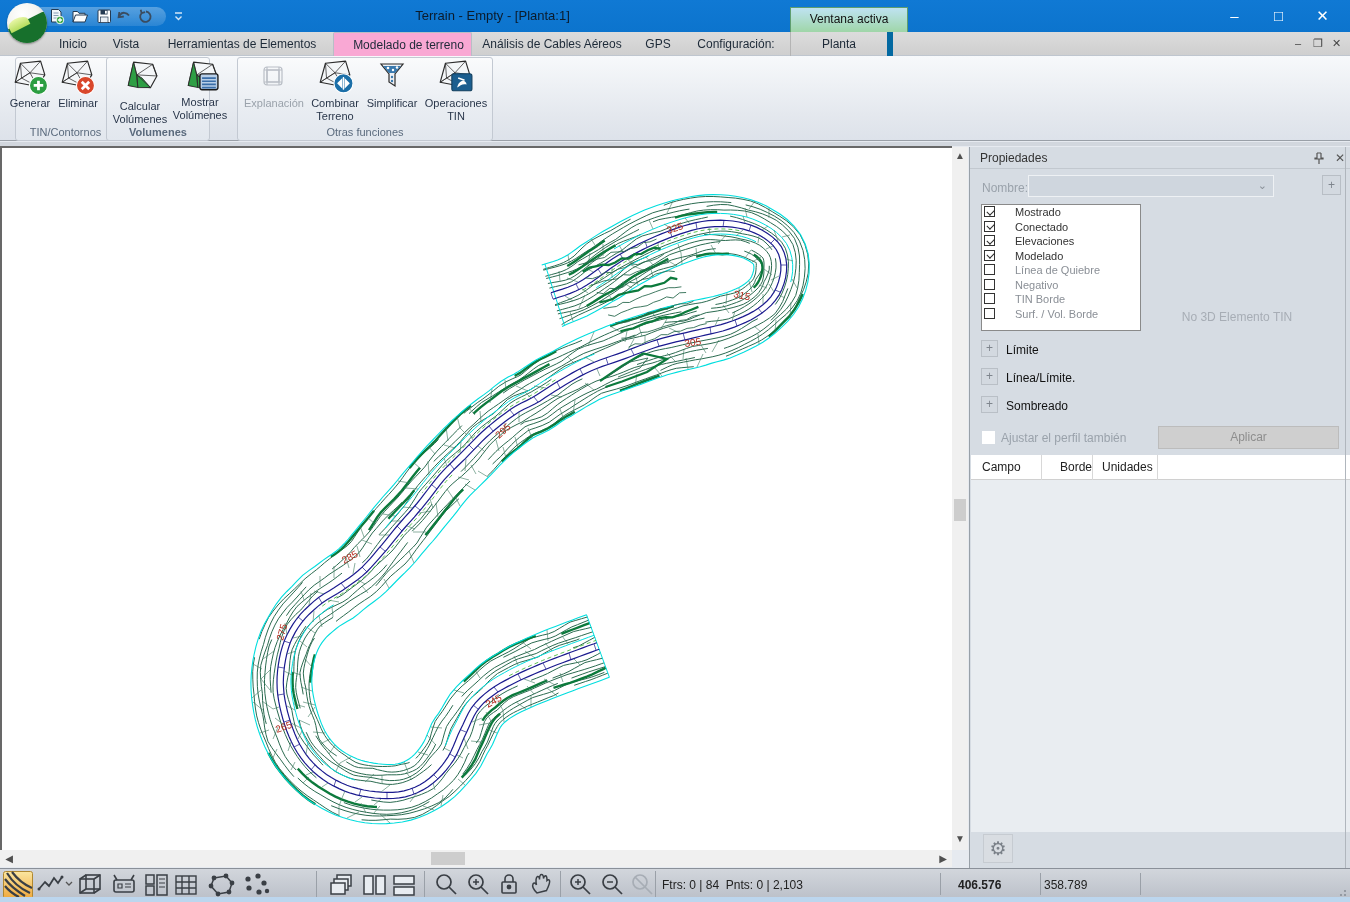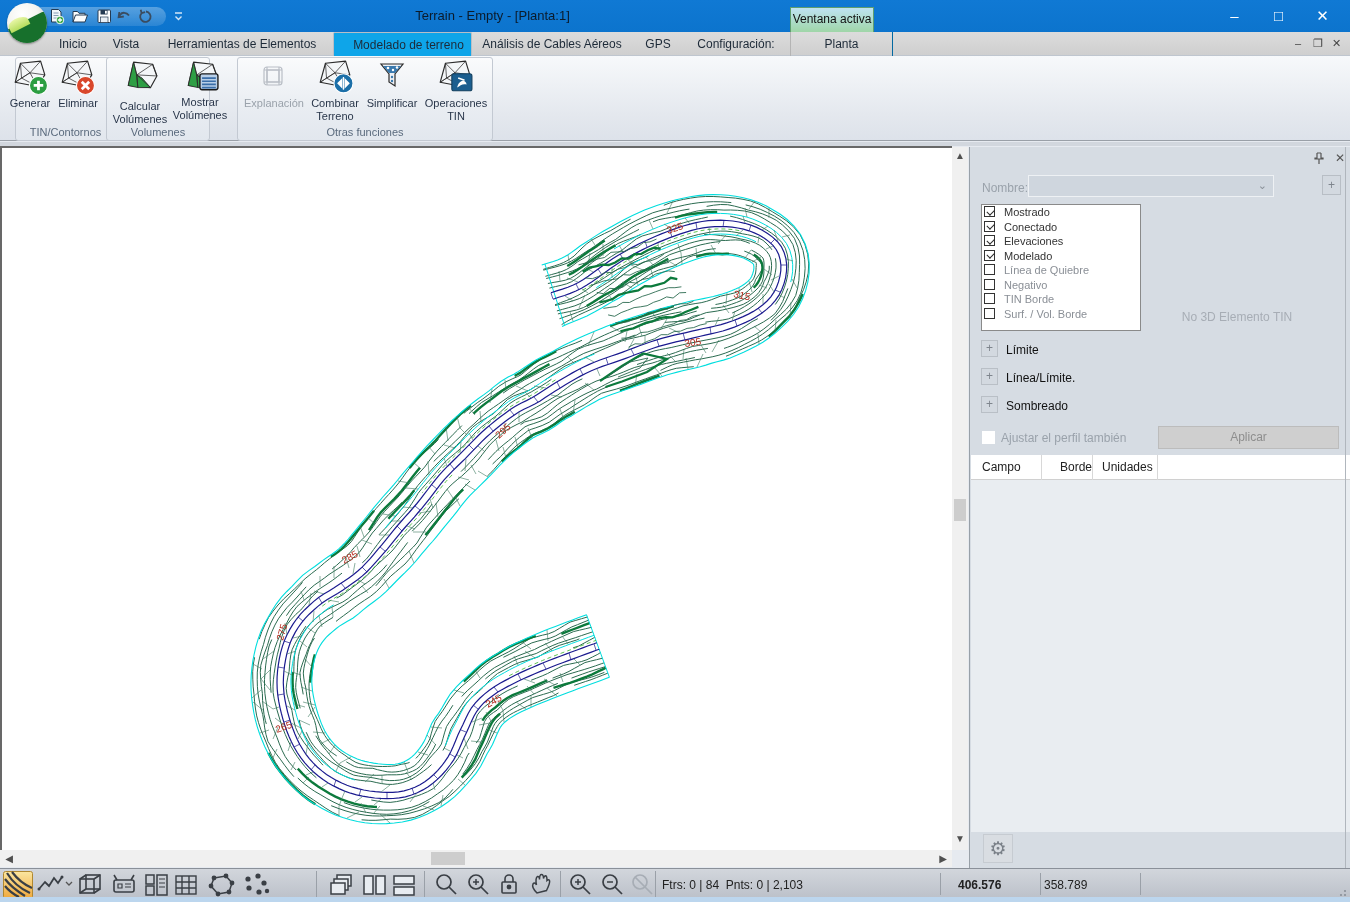--- a/index.html
+++ b/index.html
@@ -6,48 +6,48 @@
 html,body{width:1350px;height:902px;overflow:hidden;font-family:"Liberation Sans",sans-serif;}
 body{position:relative;background:#e6eaf0;}
 .abs{position:absolute;}
 
 #titlebar{left:0;top:0;width:1350px;height:32px;background:linear-gradient(#1079d4,#0c74cd);}
 #logo{left:7px;top:3px;width:40px;height:40px;border-radius:50%;background:radial-gradient(circle at 38% 28%, #ffffff 0%, #f4f4f0 40%, #dededa 62%, #bcbcb4 100%);z-index:60;box-shadow:0 1px 2px rgba(0,0,0,.4);overflow:hidden;}
 #logo .m1{position:absolute;left:-5px;top:18px;width:52px;height:30px;background:#17702c;transform:rotate(-27deg);border-radius:3px;}
 #logo .m2{position:absolute;left:1px;top:15px;width:21px;height:11px;background:linear-gradient(#e9f7a8,#b5dd5d);transform:rotate(-27deg);border-radius:45% 55% 0 0;}
 #qat{left:34px;top:7px;width:132px;height:19px;background:linear-gradient(rgba(255,255,255,.30),rgba(255,255,255,.12));border-radius:0 10px 10px 0;}
 #title-text{left:200px;top:8px;width:585px;text-align:center;color:#0b1b2b;font-size:13px;}
-#vtab{left:790px;top:7px;width:84px;height:25px;background:linear-gradient(#bfe3f2,#9fd6a8);border:1px solid #5f9e6f;border-bottom:none;text-align:center;font-size:12px;color:#111;padding-top:4px;}
+#vtab{left:790px;top:7px;width:118px;height:25px;background:linear-gradient(#bfe3f2,#9fd6a8);border:1px solid #5f9e6f;border-bottom:none;text-align:center;font-size:12px;color:#111;padding-top:4px;}
 .wbtn{top:0;width:45px;height:31px;color:#fff;text-align:center;font-size:15px;line-height:31px;}
 
 #tabrow{left:0;top:32px;width:1350px;height:24px;background:linear-gradient(#dcdcdc,#cfcfcf);border-bottom:1px solid #bfc6cf;}
 .rtab{position:absolute;top:32px;height:24px;font-size:12px;color:#1d2a38;text-align:center;padding-top:5px;}
-#activetab{background:#0ea5e9;border:1px solid #b8bec6;border-bottom:none;border-radius:2px 2px 0 0;padding-left:12px;}
-#planta-tab{background:transparent;border-left:1px solid #b4b4b4;border-right:1px solid #0369a1;}
+#activetab{background:#f9a8d4;border:1px solid #b8bec6;border-bottom:none;border-radius:2px 2px 0 0;padding-left:12px;}
+#planta-tab{background:transparent;border-left:1px solid #b4b4b4;border-right:6px solid #0369a1;}
 .mdiwin{position:absolute;top:37px;color:#444;font-size:11px;}
 
 #ribbon{left:0;top:56px;width:1350px;height:85px;background:linear-gradient(#f7f9fb,#e4e8ee 70%,#dde2ea);border-bottom:1px solid #9aa0a8;}
 .rgroup{position:absolute;top:1px;height:84px;background:linear-gradient(#fafbfc,#e9edf2 60%,#e2e7ee);border:1px solid #c3c9d2;border-radius:3px;}
 .rgroup .glabel{position:absolute;left:0;bottom:2px;width:100%;text-align:center;font-size:11px;color:#5a6a7d;}
 
 #canvas{left:0;top:146px;width:952px;height:704px;background:#fff;border-top:2px solid #686868;border-left:2px solid #686868;}
 #vsb{left:952px;top:147px;width:16px;height:703px;background:#f0f0f0;}
 #hsb{left:0;top:850px;width:952px;height:17px;background:#f0f0f0;}
 .sbarrow{position:absolute;color:#505050;font-size:10px;text-align:center;}
 .sbthumb{position:absolute;background:#cdcdcd;}
 
 #panel{left:969px;top:147px;width:381px;height:721px;background:#d6dce3;border-left:1px solid #98a0a8;}
 #panel-header{position:absolute;left:0;top:0;width:100%;height:22px;font-size:12px;color:#333;padding:4px 0 0 10px;border-bottom:1px solid #c2c8cf;}
 .pinicon{position:absolute;top:4px;color:#555;font-size:12px;}
 #nombre{position:absolute;left:12px;top:34px;font-size:12px;color:#9aa2ab;}
 #combo{position:absolute;left:58px;top:28px;width:246px;height:22px;background:#cfd6de;border:1px solid #eef1f4;}
 #combo .chev{position:absolute;right:6px;top:3px;color:#8a9199;font-size:11px;}
 #plusbtn{position:absolute;left:352px;top:28px;width:19px;height:20px;border:1px solid #b8bec5;background:#d3d9e0;color:#7e858d;text-align:center;line-height:18px;font-size:12px;}
 #listbox{position:absolute;left:11px;top:57px;width:160px;height:127px;background:#fff;border:1px solid #8a8a8a;font-size:11px;color:#333;}
-.lrow{position:relative;height:14.5px;padding-left:22px;padding-top:1px;white-space:nowrap;line-height:12px;}
+.lrow{position:relative;height:14.5px;padding-left:33px;padding-top:1px;white-space:nowrap;line-height:12px;}
 .cb{position:absolute;left:2px;top:1px;width:11px;height:11px;border:1px solid #333;background:#fff;}
 .cb.ck:before{content:"";position:absolute;left:1.5px;top:1.5px;width:6px;height:3.5px;border-left:1.5px solid #2a2a2a;border-bottom:1.5px solid #2a2a2a;transform:rotate(-45deg);}
 .gray{color:#8a8f96;}
 #no3d{position:absolute;left:172px;top:163px;width:190px;text-align:center;color:#a7adb5;font-size:12px;}
 .expander{position:absolute;left:11px;width:17px;height:17px;border:1px solid #b9bfc6;background:#d3d9e0;color:#7e858d;text-align:center;line-height:15px;font-size:12px;}
 .explabel{position:absolute;left:36px;font-size:12px;color:#111;}
 #ajcb{position:absolute;left:12px;top:284px;width:13px;height:13px;background:#fff;}
 #ajlabel{position:absolute;left:31px;top:284px;font-size:12px;color:#9aa2ab;}
 #aplicar{position:absolute;left:188px;top:279px;width:181px;height:23px;background:#cfcfcf;border:1px solid #bcbcbc;text-align:center;font-size:12px;color:#8e8e8e;padding-top:3px;}
 #thead{position:absolute;left:1px;top:308px;width:379px;height:25px;background:#fff;border-bottom:1px solid #d0d0d0;font-size:12px;color:#222;}
@@ -109,21 +109,21 @@
 <div class="rtab abs" style="left:684px;width:104px;">Configuración:</div>
 <div class="rtab abs" id="planta-tab" style="left:790px;top:32px;width:103px;">Planta</div>
 <div class="mdiwin" style="left:1295px;">–</div>
 <div class="mdiwin" style="left:1313px;">❐</div>
 <div class="mdiwin" style="left:1332px;">✕</div>
 
 <div class="abs" id="ribbon"></div>
 <div class="rgroup abs" style="left:2px;top:57px;width:101px;margin-left:13px;">
   <div class="glabel">TIN/Contornos</div>
 </div>
-<div class="rgroup abs" style="left:106px;top:57px;width:104px;">
+<div class="rgroup abs" style="left:106px;top:57px;width:104px;font-weight:bold;">
   <div class="glabel">Volumenes</div>
 </div>
 <div class="rgroup abs" style="left:237px;top:57px;width:256px;">
   <div class="glabel">Otras funciones</div>
 </div>
 <svg class="abs" style="left:12px;top:60px" width="36" height="34" viewBox="0 0 34 32">
     <g stroke="#2b2b2b" fill="#f4f6f8" stroke-width="1.1" stroke-linejoin="round">
 <path d="M8,3 L27,1 L31,14 L24,25 L3,21 Z"></path>
 <path d="M8,3 L17,12 L27,1 M17,12 L31,14 M17,12 L24,25 M17,12 L3,21 M17,12 L9,17 M3,21 L9,17 L8,3 M9,17 L24,25" stroke-width="0.7" fill="none"></path>
 </g>
@@ -354,20 +354,21 @@
 <div class="abs" id="vsb"></div>
 <div class="sbarrow abs" style="left:952px;top:150px;width:16px;">▲</div>
 <div class="sbarrow abs" style="left:952px;top:833px;width:16px;">▼</div>
 <div class="sbthumb abs" style="left:954px;top:499px;width:12px;height:22px;"></div>
 <div class="abs" id="hsb"></div>
 <div class="sbarrow abs" style="left:2px;top:853px;width:14px;">◀</div>
 <div class="sbarrow abs" style="left:936px;top:853px;width:14px;">▶</div>
 <div class="sbthumb abs" style="left:431px;top:852px;width:34px;height:13px;"></div>
 
 <div class="abs" id="panel">
+  <div id="panel-header">Propiedades</div>
   <svg class="pinicon" style="left:343px;top:5px;position:absolute;" width="12" height="13" viewBox="0 0 12 13">
       <g stroke="#555" fill="none" stroke-width="1.2">
         <path d="M4,1h4 M4,1v5h-2l0,1h8v-1h-2v-5 M6,7v5"></path>
       </g>
     </svg>
   <div class="pinicon" style="left:365px;">✕</div>
   <div id="nombre">Nombre:</div>
   <div id="combo">
       <div class="chev">⌄</div>
     </div>

